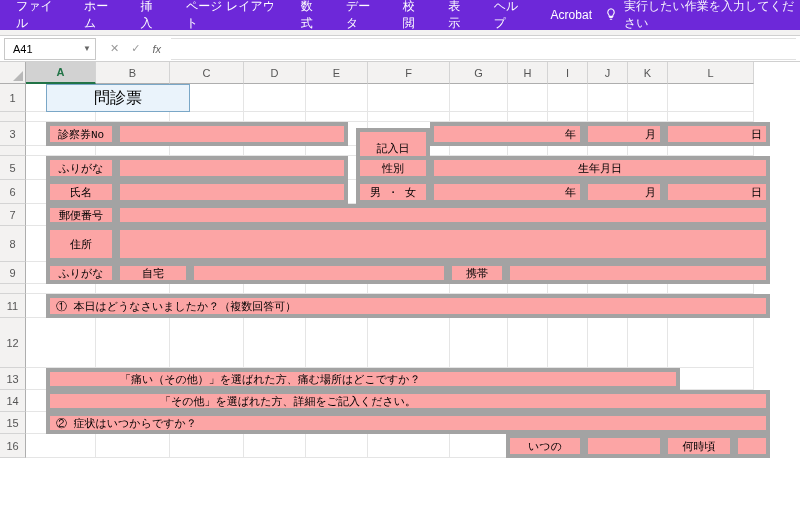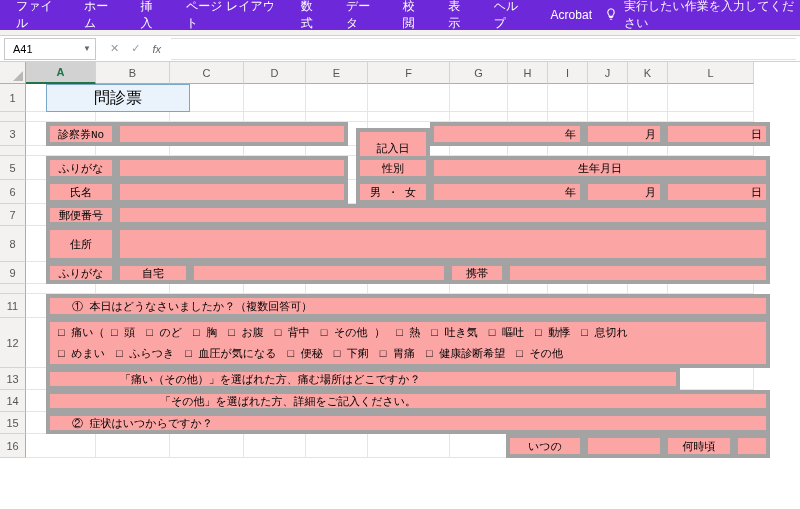--- a/index.html
+++ b/index.html
@@ -101,21 +101,21 @@
 }
 
 .h1{height:28px}.h3{height:24px}.h5{height:24px}.h6{height:24px}.h7{height:22px}
 .h8{height:36px}.h9{height:22px}.h11{height:24px}.h12{height:50px}.h13{height:22px}
 .h14{height:22px}.h15{height:22px}.h16{height:24px}.hgap{height:10px}
 
 .ov { position: absolute; border: 4px solid #a3a3a3; display:flex; align-items:center; justify-content:center; font-size:11px; background:#fca5a5;font-family:Liberation Mono, monospace; }
 .lbl{font-size:11px;}
 .title-cell { position:absolute; border:1px solid #7aa7c7; background:#eaf3fb; display:flex;align-items:center;justify-content:center;font-size:16px; }
 .form-text{font-size:11px; white-space: pre; }
-.left{justify-content:flex-start;padding-left:22px;}
+.left{justify-content:flex-start;padding-left:6px;}
 </style>
 </head>
 <body>
 
 <div class="ribbon">
   <div class="tab">ファイル</div>
   <div class="tab">ホーム</div>
   <div class="tab">挿入</div>
   <div class="tab">ページ レイアウト</div>
   <div class="tab">数式</div>
@@ -449,24 +449,20 @@
       <div class="ov" style="left:90px;top:120px;width:654px;height:22px"></div>
       <div class="ov" style="left:20px;top:142px;width:70px;height:36px">住所</div>
       <div class="ov" style="left:90px;top:142px;width:654px;height:36px"></div>
       <div class="ov" style="left:20px;top:178px;width:70px;height:22px">ふりがな</div>
       <div class="ov" style="left:90px;top:178px;width:74px;height:22px">自宅</div>
       <div class="ov" style="left:164px;top:178px;width:258px;height:22px"></div>
       <div class="ov" style="left:422px;top:178px;width:58px;height:22px">携帯</div>
       <div class="ov" style="left:480px;top:178px;width:264px;height:22px"></div>
 
       <div class="ov left" style="left:20px;top:210px;width:724px;height:24px">① 本日はどうなさいましたか？（複数回答可）</div>
-      <div class="ov left" style="left:20px;top:234px;width:724px;height:50px;flex-direction:column;align-items:flex-start;justify-content:center;gap:6px;padding:0 8px">
-        <span class="form-text">□ 痛い（ □ 頭　□ のど　□ 胸　□ お腹　□ 背中　□ その他 ）　□ 熱　□ 吐き気　□ 嘔吐　□ 動悸　□ 息切れ</span>
-        <span class="form-text">□ めまい　□ ふらつき　□ 血圧が気になる　□ 便秘　□ 下痢　□ 胃痛　□ 健康診断希望　□ その他</span>
-      </div>
       <div class="ov left" style="left:20px;top:284px;width:634px;height:22px;padding-left:70px">「痛い（その他）」を選ばれた方、痛む場所はどこですか？</div>
       <div class="ov left" style="left:20px;top:306px;width:724px;height:22px;padding-left:110px">「その他」を選ばれた方、詳細をご記入ください。</div>
 
       <div class="ov left" style="left:20px;top:328px;width:724px;height:22px">② 症状はいつからですか？</div>
       <div class="ov" style="left:480px;top:350px;width:78px;height:24px">いつの</div>
       <div class="ov" style="left:558px;top:350px;width:80px;height:24px"></div>
       <div class="ov" style="left:638px;top:350px;width:70px;height:24px">何時頃</div>
       <div class="ov" style="left:708px;top:350px;width:36px;height:24px"></div>
     </div>
   </div>

